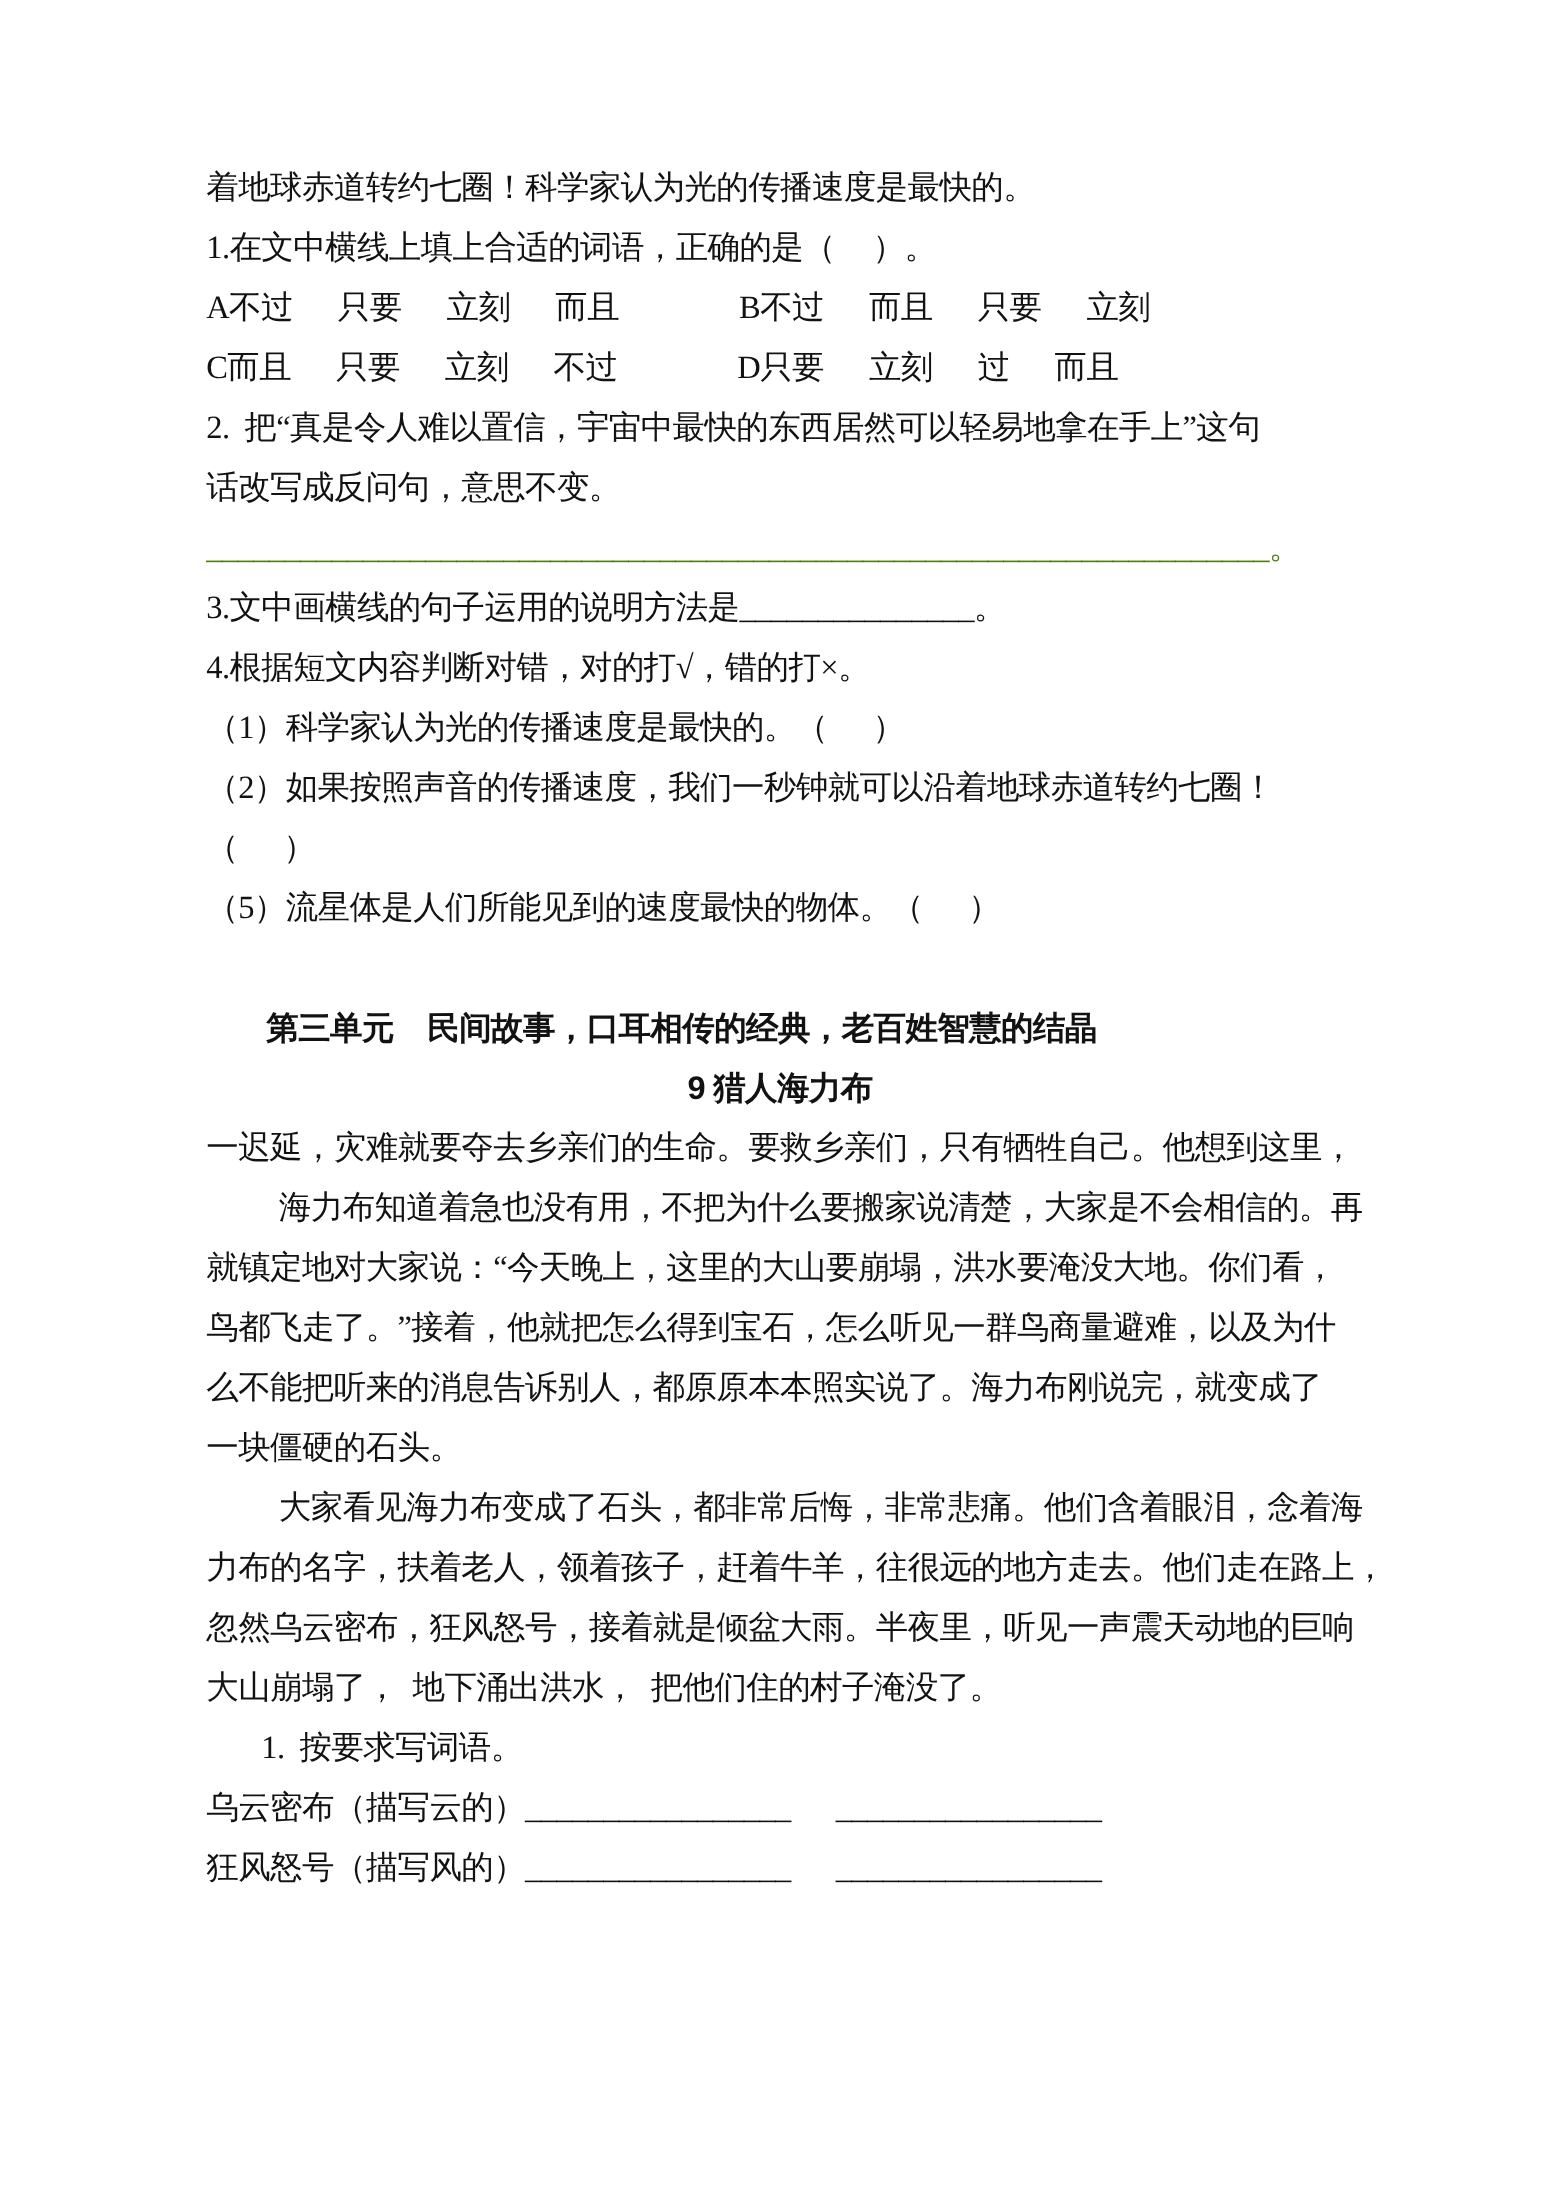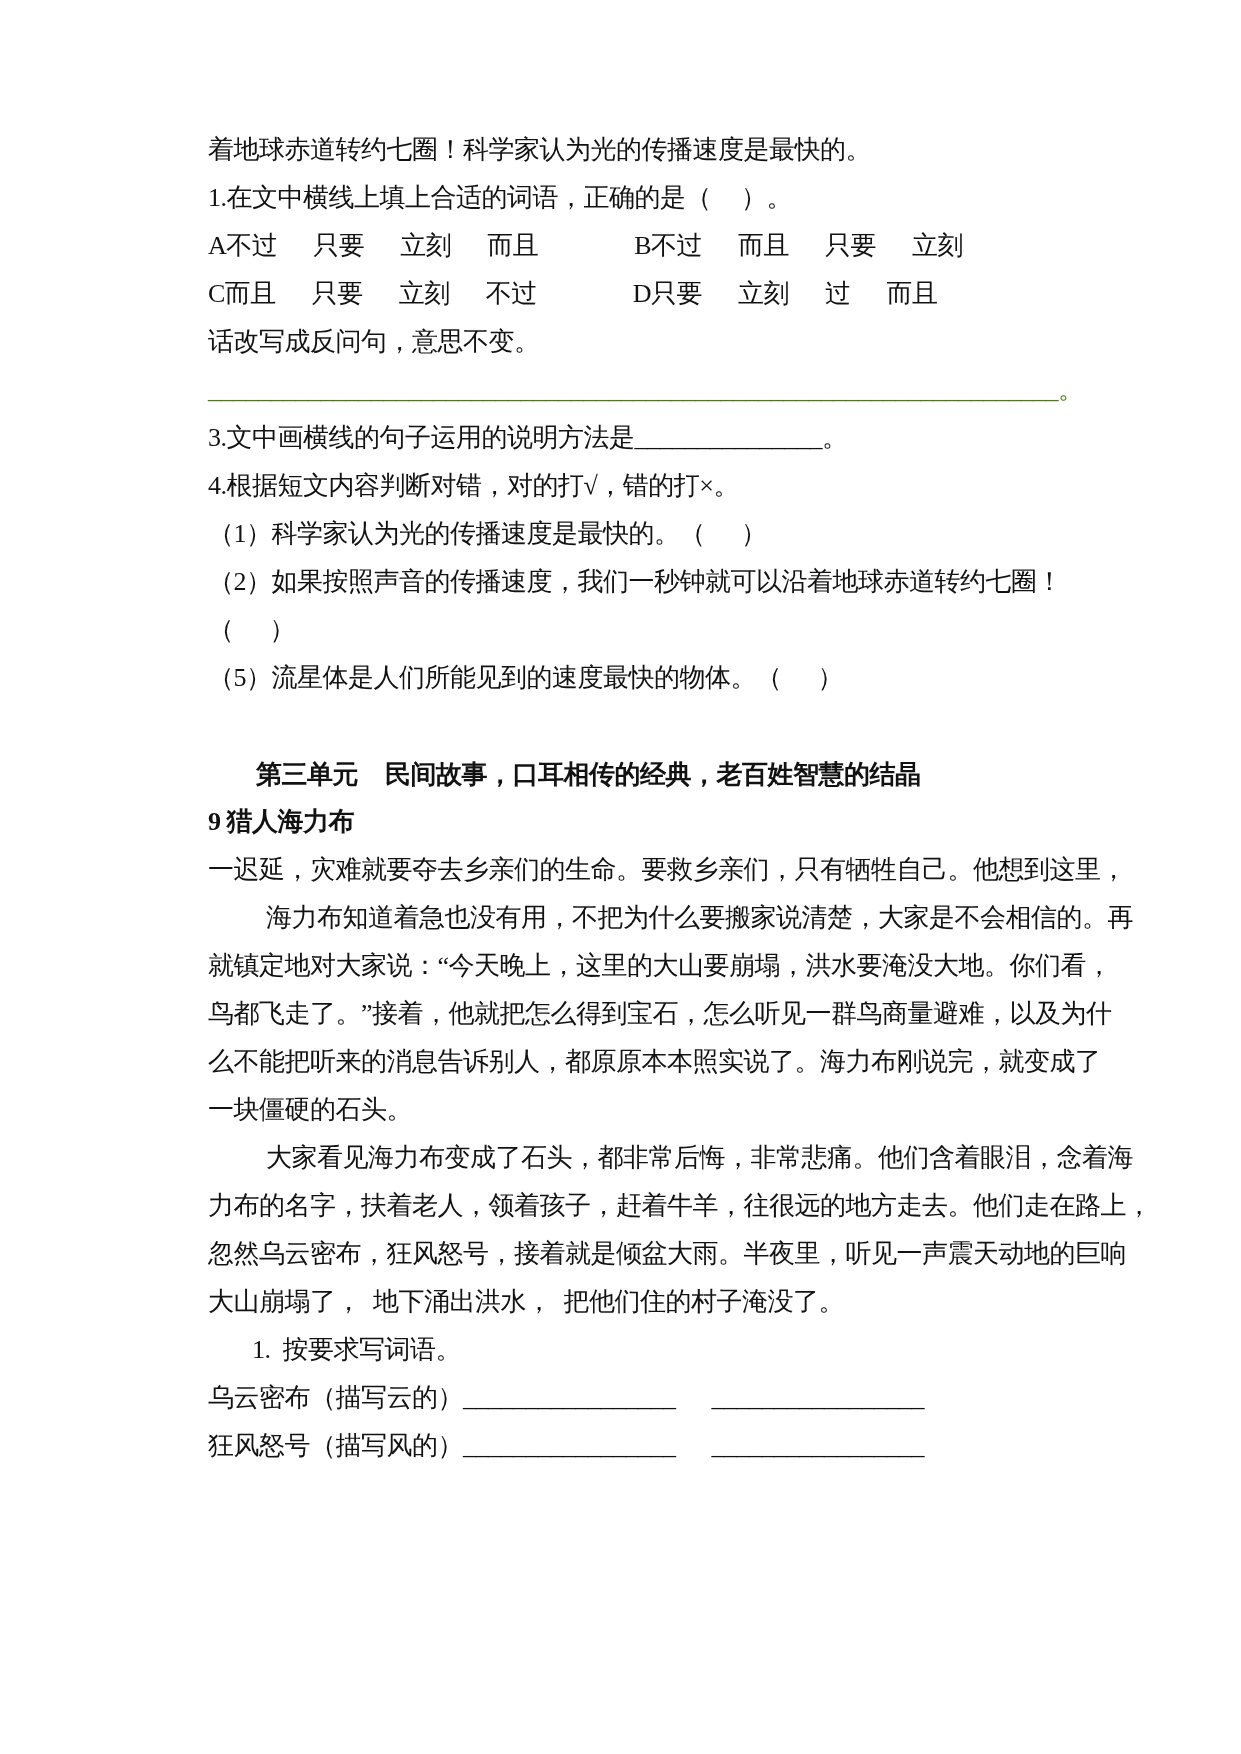--- a/index.html
+++ b/index.html
@@ -18,45 +18,46 @@
     font-family: "Liberation Serif", "DejaVu Serif", serif;
     color: #121212;
     font-size: 26px;
     letter-spacing: -0.5px;
   }
   .ln {
     white-space: pre;
     height: 48px;
     line-height: 48px;
     overflow: visible;
-    margin-left: 43px;
   }
   .i2 { text-indent: 58px; }          
   .i1 { text-indent: 44px; }          
   .heading {
     font-weight: bold;
     text-indent: 48px;
     font-family: "Liberation Sans", "DejaVu Sans", sans-serif;
   }
   .subheading {
     font-weight: bold;
+    text-align: center;
     text-indent: 0;
-    font-family: Liberation Serif, serif;
+    font-family: Liberation Sans, sans-serif;
   }
   .spacer { height: 48px; }
   .blankline { color: #4d7c0f; }      
 </style>
 </head>
 <body>
 
 <div class="page" id="doc">
     <div class="ln">着地球赤道转约七圈！科学家认为光的传播速度是最快的。</div>
     <div class="ln">1.在文中横线上填上合适的词语，正确的是（     ）。</div>
     <div class="ln">A不过      只要      立刻      而且                B不过      而且      只要      立刻</div>
     <div class="ln">C而且      只要      立刻      不过                D只要      立刻      过      而且</div>
+    <div class="ln">2.  把“真是令人难以置信，宇宙中最快的东西居然可以轻易地拿在手上”这句</div>
     <div class="ln">话改写成反问句，意思不变。</div>
     <div class="ln blankline">____________________________________________________________________。</div>
     <div class="ln">3.文中画横线的句子运用的说明方法是_______________。</div>
     <div class="ln">4.根据短文内容判断对错，对的打√，错的打×。</div>
     <div class="ln">（1）科学家认为光的传播速度是最快的。（      ）</div>
     <div class="ln">（2）如果按照声音的传播速度，我们一秒钟就可以沿着地球赤道转约七圈！</div>
     <div class="ln">（      ）</div>
     <div class="ln">（5）流星体是人们所能见到的速度最快的物体。（      ）</div>
     <div class="ln spacer"></div>
     <div class="ln heading">第三单元    民间故事，口耳相传的经典，老百姓智慧的结晶</div>

